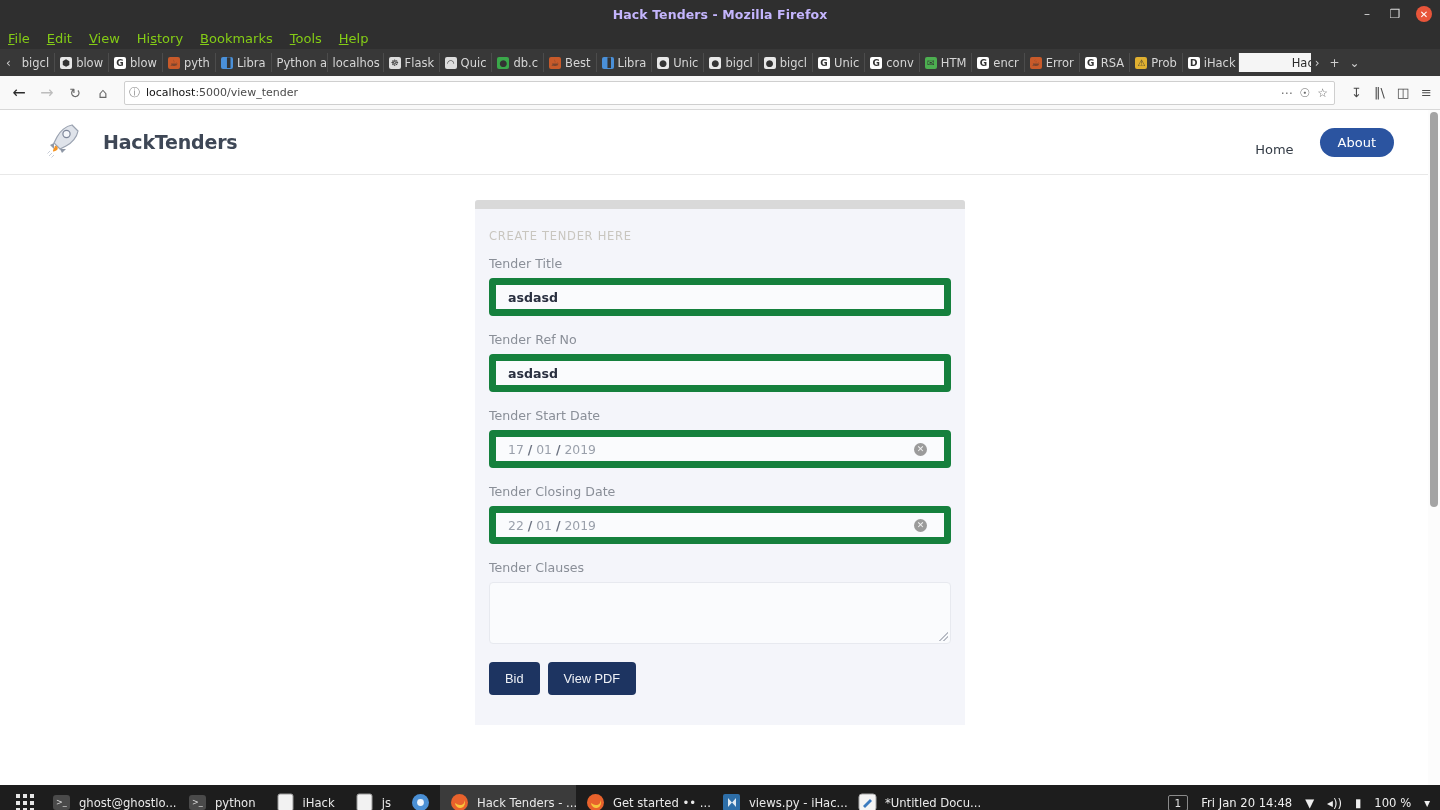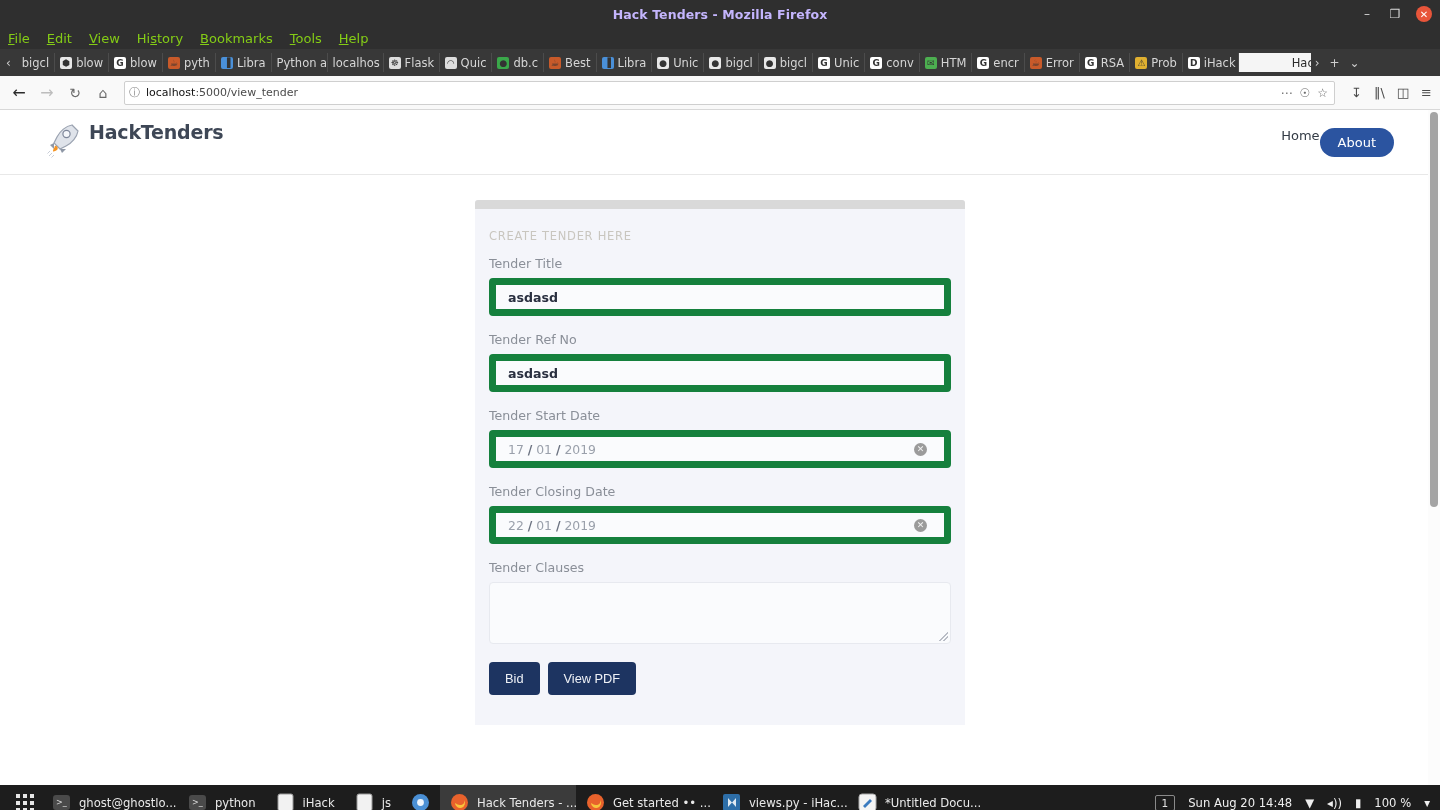--- a/index.html
+++ b/index.html
@@ -60,23 +60,23 @@
   .url-right span { color: #6b6b6b; font-size: 12px; }
   .toolbar-right { display: flex; align-items: center; gap: 12px; padding-left: 6px; }
   .toolbar-right span { color: #4a4a4a; font-size: 13px; }
 
   
   .viewport { position: relative; height: 675px; background: #fff; overflow: hidden; }
   .site-header {
     height: 65px; border-bottom: 1px solid #e8e8e8; display: flex; align-items: center;
     justify-content: space-between; padding: 0 46px 0 46px; background: #fff;
   }
-  .brand { display: flex; gap: 9px; }
+  .brand { display: flex; align-items: center; gap: 23px; }
   .brand-name { font-size: 19px; font-weight: bold; color: #3e4756; letter-spacing: -.2px; }
-  .nav-links { display: flex; align-items: flex-start; }
+  .nav-links { display: flex; align-items: flex-end; gap: 26px; }
   .nav-link { font-size: 13px; color: #333b45; }
   .nav-pill {
     background: #2b54a0; color: #fff; font-size: 13px;
     padding: 7px 18px; border-radius: 20px;
   }
 
   .page-body { background: #fff; padding-top: 25px; display: flex; justify-content: center; }
   .card { width: 490px; background: #f4f5fa; border-radius: 3px 3px 0 0; }
   .card-top { height: 9px; background: #d9d9d9; border-radius: 3px 3px 0 0; }
   .card-inner { padding: 20px 14px 30px 14px; }
@@ -444,20 +444,20 @@
       <span class="task-ico">
         <svg width="19" height="19">
           <rect x="1" y="1" width="17" height="17" rx="3" fill="#f4f4f4" stroke="#aaa"></rect>
           <path d="M5 13l7-7 2 2-7 7z" fill="#3b7bbf"></path>
         </svg>
       </span>
       <span class="task-label">*Untitled Docu...</span>
     </div>
     <div class="tray">
       <span class="ws-badge">1</span>
-      <span class="tray-item">Sun Aug 20  14:48</span>
+      <span class="tray-item">Fri Jan 20  14:48</span>
       <span class="tray-item">▼</span>
       <span class="tray-item">◂))</span>
       <span class="tray-item">▮</span>
       <span class="tray-item">100 %</span>
       <span class="tray-item">▾</span>
     </div>
   </div>
 
 </body></html>

